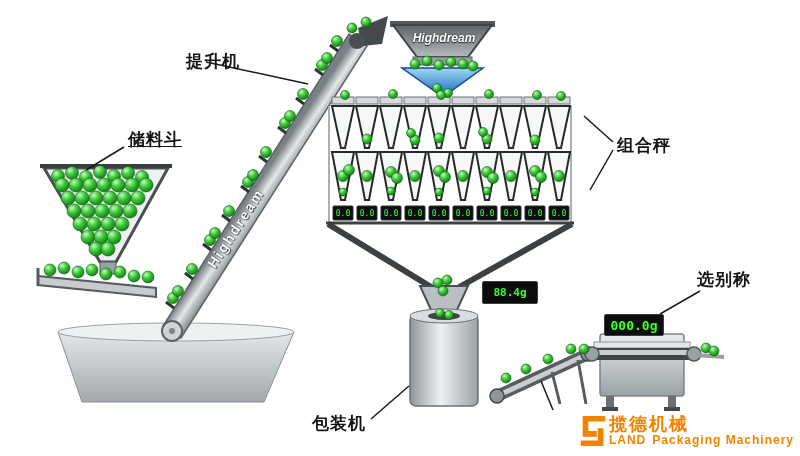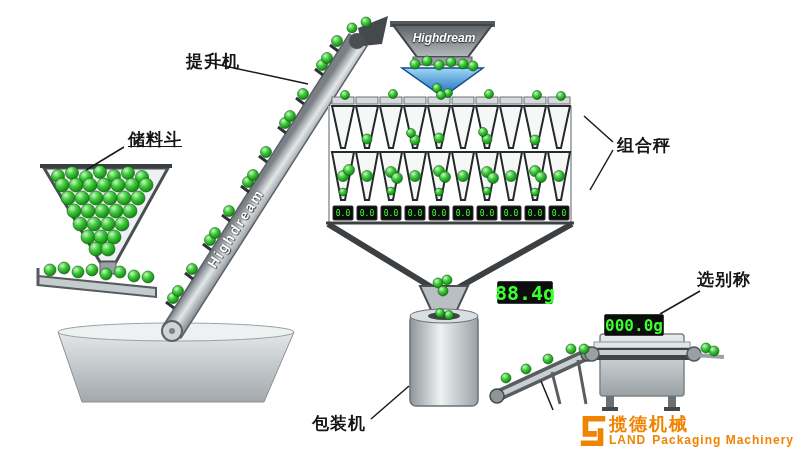--- a/index.html
+++ b/index.html
@@ -9,22 +9,22 @@
   .label{position:absolute;font-size:17px;font-weight:600;color:#151515;white-space:nowrap;
          letter-spacing:1px;}
   .brand{position:absolute;color:#ffffff;font-weight:bold;white-space:nowrap;
          text-shadow:0 0 2px #2a2a2a,0 1px 1px #2a2a2a;}
   .brand-hopper{left:404px;top:31px;width:80px;text-align:center;font-size:12px;font-style:italic;}
   .brand-belt{left:204px;top:262px;font-size:14px;letter-spacing:2px;
               transform:rotate(-57deg);transform-origin:0 0;}
   .lcd{position:absolute;background:#0b0c0b;color:#3cff2e;border:1px solid #394039;
        border-radius:2px;display:flex;align-items:center;justify-content:center;
        font-family:"DejaVu Sans Mono",monospace;font-weight:bold;}
-  .lcd-main{left:497px;top:281px;width:54px;height:21px;font-size:20px;}
-  .lcd-check{left:604px;top:314px;width:58px;height:20px;font-size:16px;}
+  .lcd-main{left:482px;top:281px;width:54px;height:21px;font-size:11px;}
+  .lcd-check{left:604px;top:314px;width:58px;height:20px;font-size:13px;}
   .logo{position:absolute;right:6px;bottom:6px;display:flex;align-items:center;
         color:#f08300;}
   .logo-texts{display:flex;flex-direction:column;line-height:1.15;}
   .logo-cn{font-size:18px;font-weight:700;letter-spacing:2px;}
   .logo-en{font-size:12px;font-weight:700;letter-spacing:1px;display:flex;gap:6px;}
 </style>
 </head>
 <body>
 
 <div class="stage">

